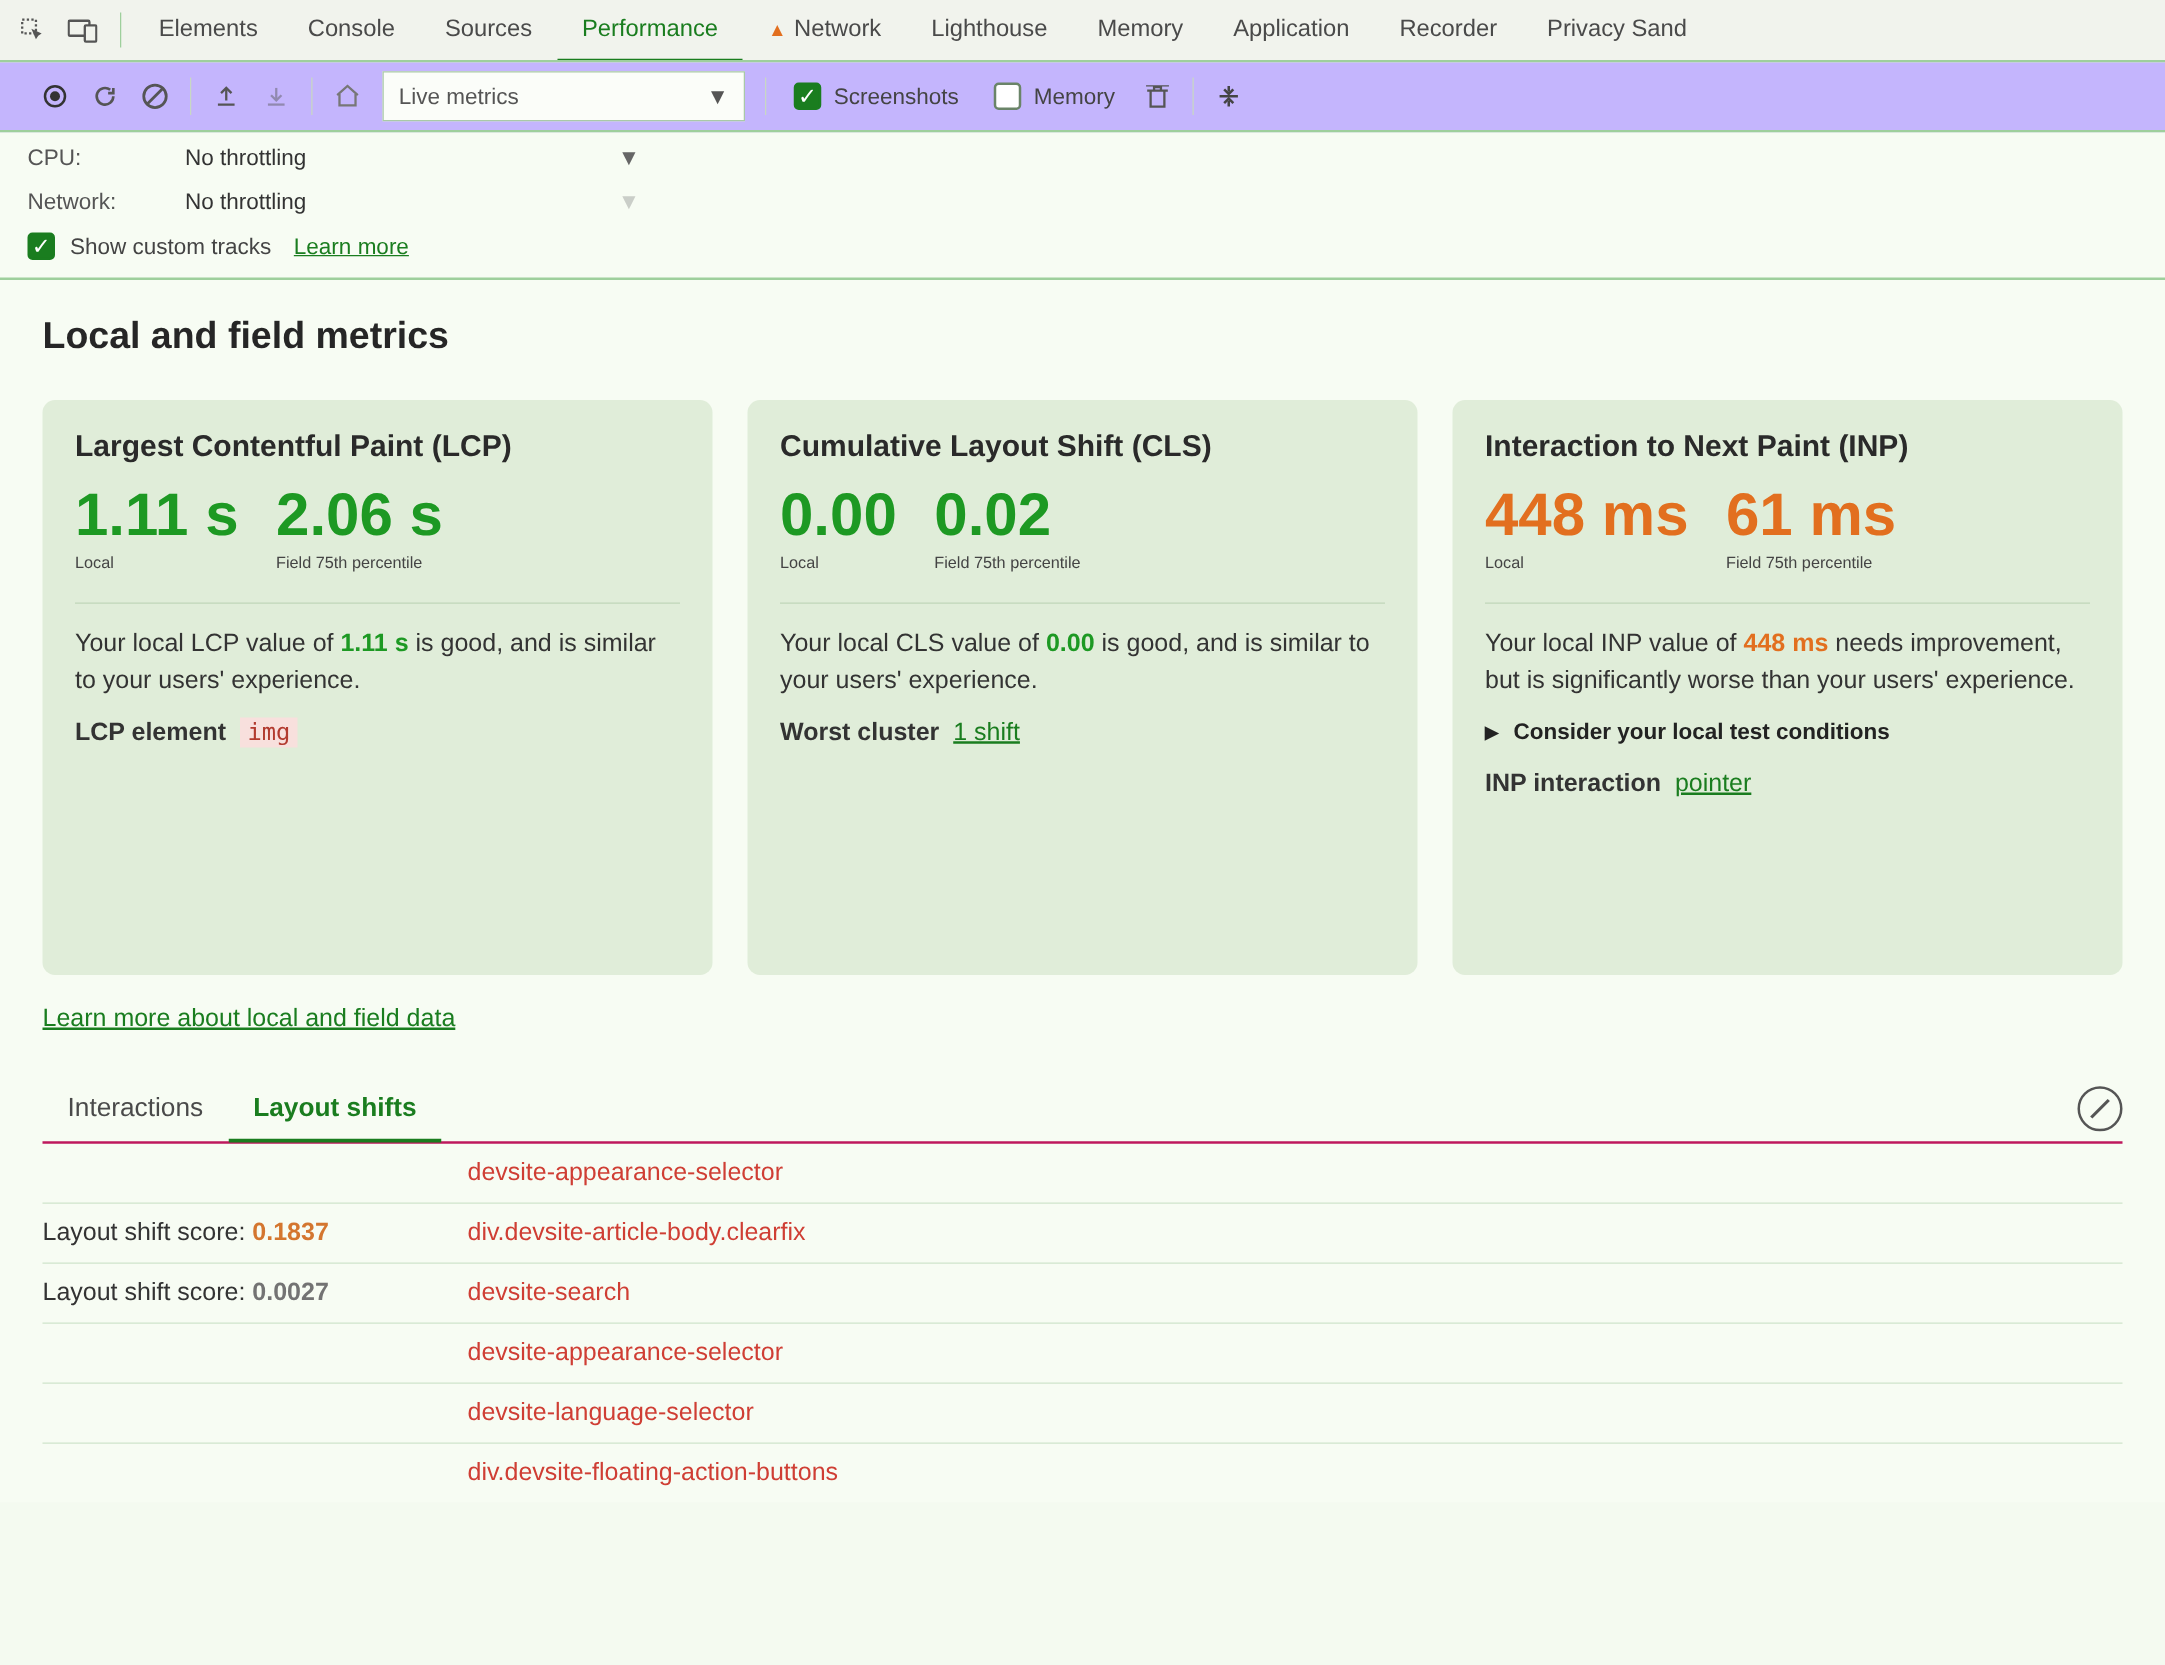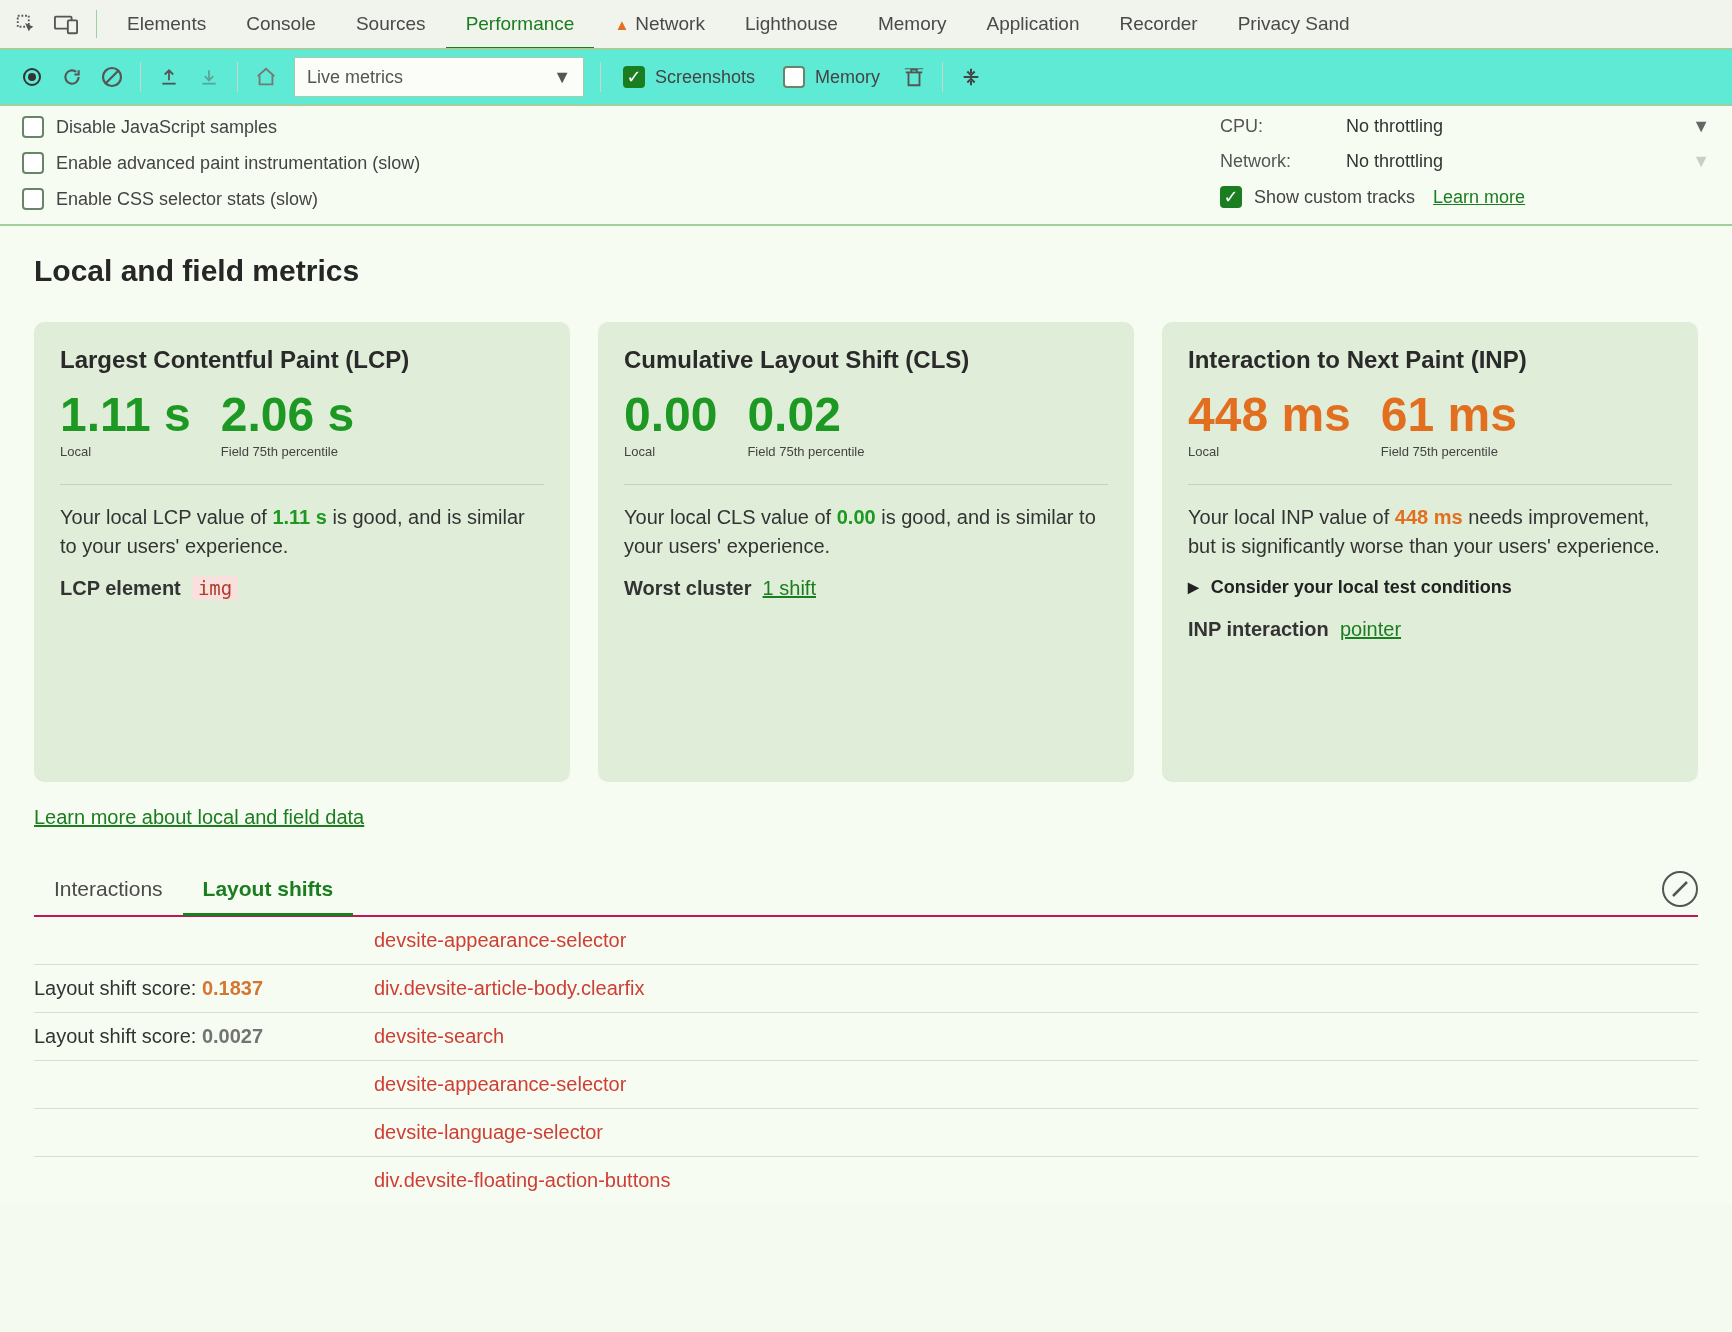--- a/index.html
+++ b/index.html
@@ -36,23 +36,23 @@
   }
   .tabbar .tab.active { color: #1a7d1f; border-bottom-color: #1a7d1f; }
   .tabbar .tab.warn::before {
     content: "▲"; color: #e26f1f; font-size: 15px; margin-right: 6px;
   }
   
   .toolbar2 {
     display: flex;
     align-items: center;
     height: 56px;
-    padding: 0 12px;
+    padding: 0 24px;
     border-bottom: 2px solid #9ecf9c;
-    background: #5eead4;
+    background: #c4b5fd;
   }
   .toolbar2 .ibtn {
     width: 40px; height: 40px;
     display: flex; align-items: center; justify-content: center;
     color: #585858;
     cursor: pointer;
   }
   .toolbar2 .vsep { width: 1px; height: 30px; background: #c8d8c4; margin: 0 8px; }
   .select-wrap {
     display: flex; align-items: center;
@@ -273,34 +273,20 @@
         <path d="M12 3v5"></path>
         <path d="M8 6l4 4 4-4"></path>
         <path d="M4 12h16"></path>
         <path d="M12 21v-5"></path>
         <path d="M8 18l4-4 4 4"></path>
       </svg>
   </div>
 </div>
 
 <div class="options">
-  <div class="left">
-    <label class="opt-row">
-      <span class="box"></span>
-      <span>Disable JavaScript samples</span>
-    </label>
-    <label class="opt-row">
-      <span class="box"></span>
-      <span>Enable advanced paint instrumentation (slow)</span>
-    </label>
-    <label class="opt-row">
-      <span class="box"></span>
-      <span>Enable CSS selector stats (slow)</span>
-    </label>
-  </div>
   <div class="right">
     <div class="kv">
       <span class="key">CPU:</span>
       <span class="sel">
           <span>No throttling</span>
           <span class="caret">▼</span>
         </span>
     </div>
     <div class="kv">
       <span class="key">Network:</span>

